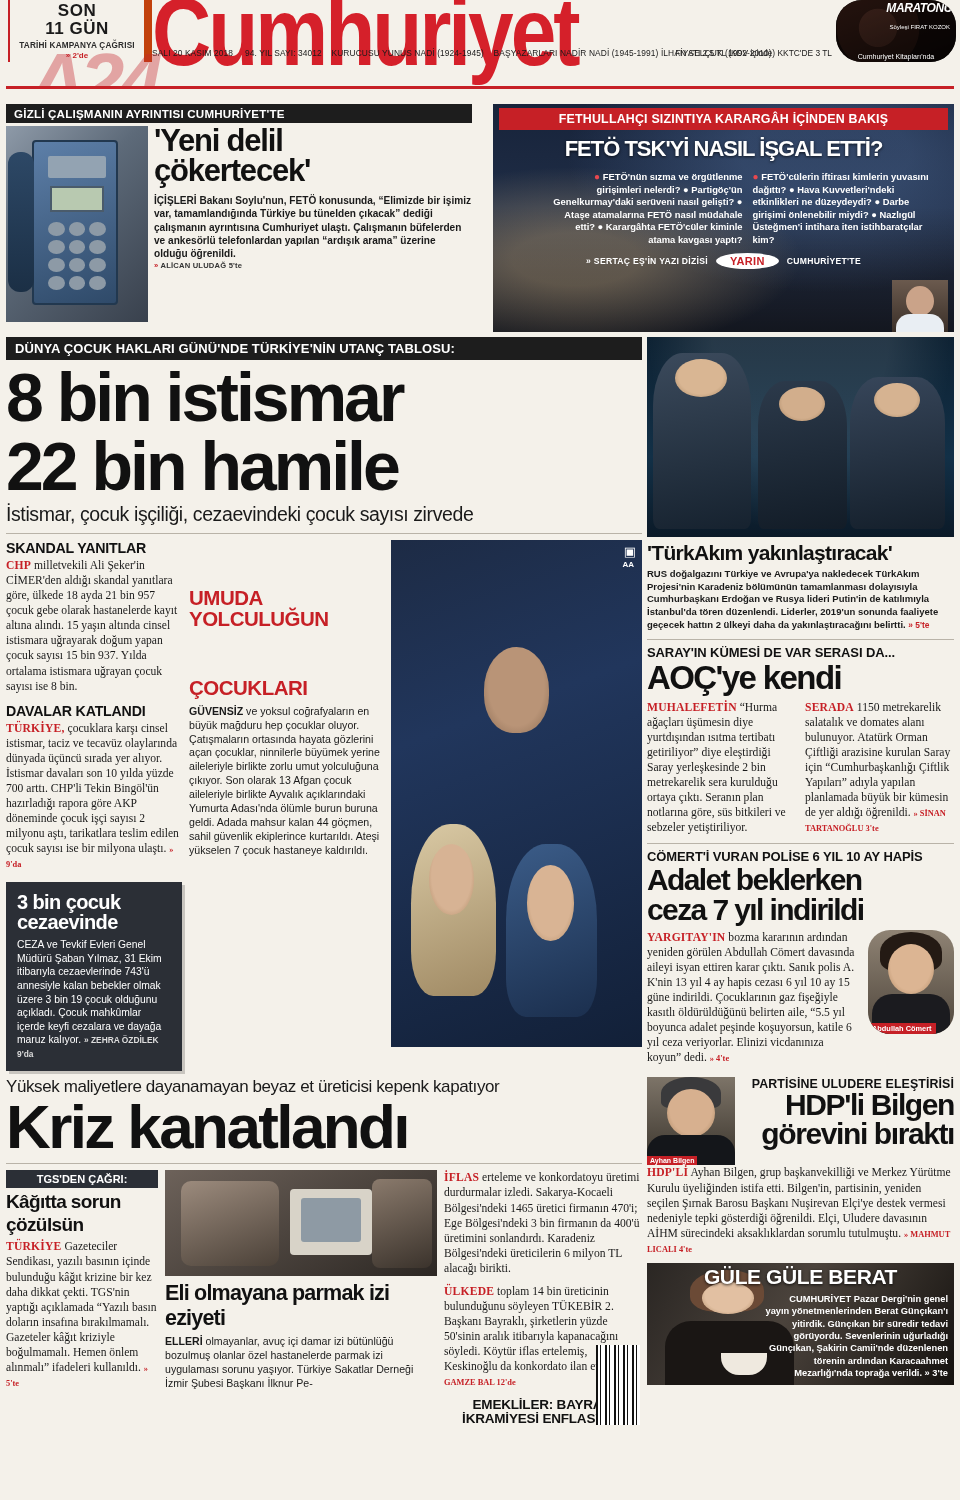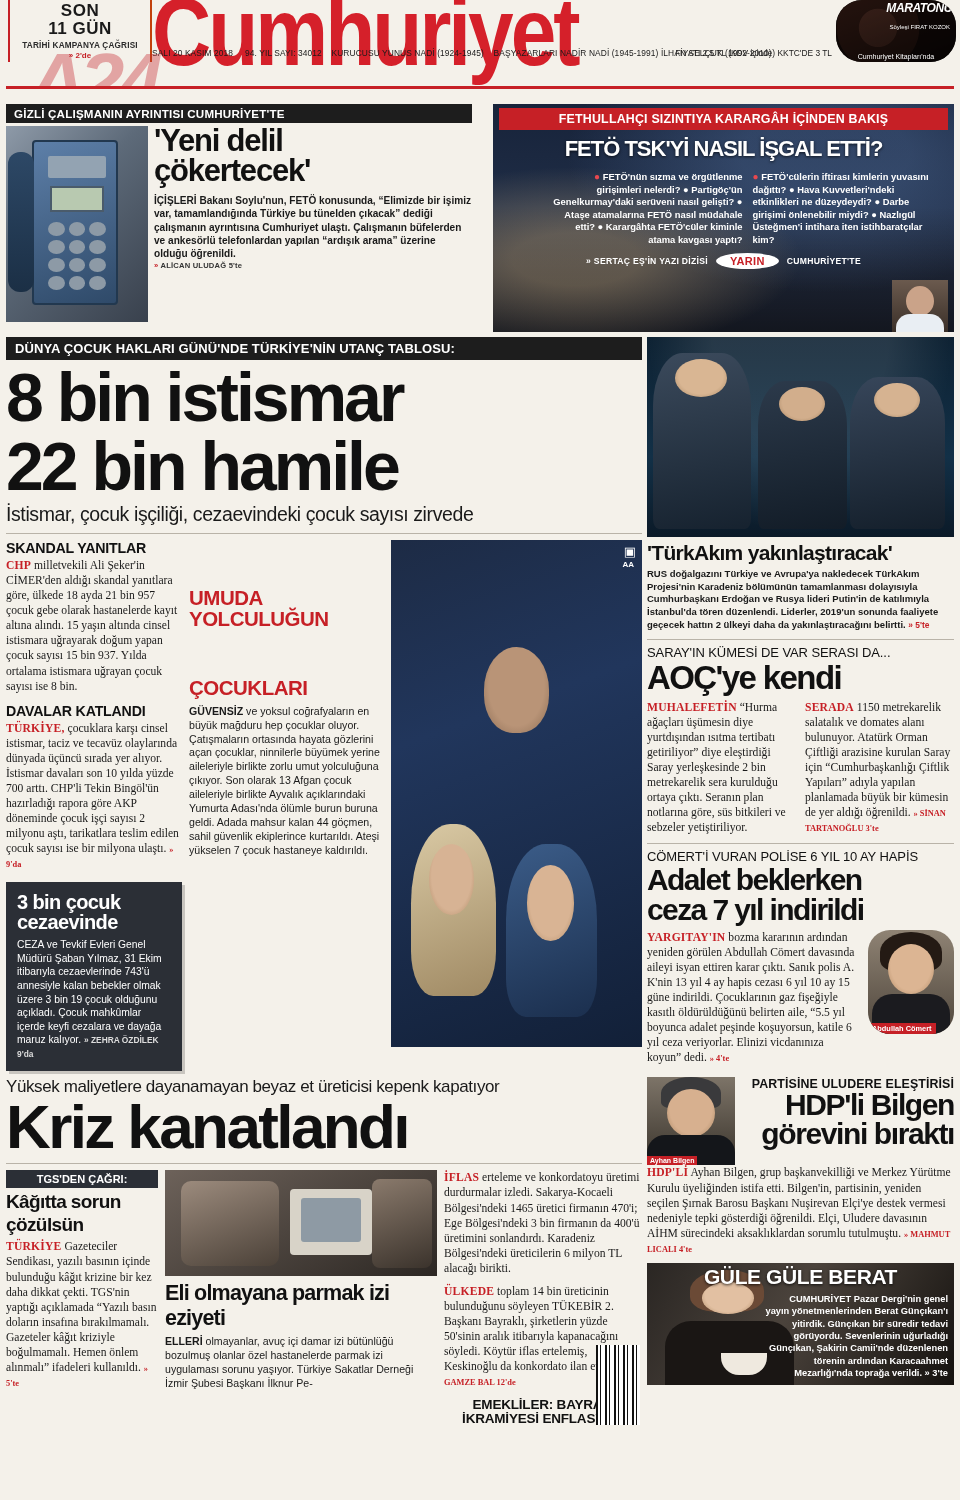--- a/index.html
+++ b/index.html
@@ -8,21 +8,21 @@
     background: #f2efe9;
     font-family: "Liberation Sans", sans-serif;
     overflow: hidden;
     position: relative;
   }
   .page { width: 960px; height: 1500px; position: relative; background: #f4f1ea; }
 
   
   .masthead { position: relative; height: 86px; background: #f4f1ea; overflow: hidden; }
   .mh-left { position: absolute; left: 8px; top: 0; width: 144px; height: 62px;
-             border-left: 2px solid #c62026; border-right: 2px solid #c2410c;
+             border-left: 2px solid #c62026; border-right: 8px solid #c2410c;
              text-align: center; padding-top: 2px; }
   .mh-son { font-weight: bold; font-size: 17px; color: #1a1a1a; letter-spacing: .5px; line-height: 1.05;}
   .mh-gun { font-weight: bold; font-size: 17px; color: #1a1a1a; letter-spacing: .5px; line-height:1.05;}
   .mh-camp { font-size: 8.2px; font-weight: bold; color: #2b2b2b; margin-top: 3px; letter-spacing: .2px;}
   .mh-page { font-size: 8px; font-weight: bold; color: #c62026; margin-top: 1px;}
   .logo { position: absolute; left: 152px; top: -16px; width: 680px; height: 74px;
           font-family: "Liberation Sans", sans-serif; font-weight: bold;
           font-size: 82px; color: #d5202a; letter-spacing: -3px;
           transform: scaleY(1.18); transform-origin: left top; white-space: nowrap;
           line-height: 1; }
@@ -162,21 +162,21 @@
   .rc-p3 { position:absolute; left:66%; top:20%; width:31%; height:76%;
       background: linear-gradient(170deg,#37465a,#141f2b); border-radius: 30% 30% 6% 6%; }
   .rc-p3h { position:absolute; left:74%; top:23%; width:15%; height:17%;
       background: radial-gradient(ellipse at 50% 45%,#d6b391 0 60%,#a0805d 100%); border-radius:50%;}
   .rc-flag { position:absolute; left:0; top:0; width:100%; height:100%;
       background: radial-gradient(ellipse at 50% 0%, rgba(255,255,255,.10) 0 40%, transparent 70%);}
 
   .rc-head { font-weight: bold; font-size: 21px; letter-spacing: -.7px; color:#111; margin-top: 5px; line-height:1.05;}
   .rc-body { font-size: 9.5px; line-height: 1.34; font-weight: bold; color:#1a1a1a; margin-top: 4px; }
   .rc-rule { height:1px; background:#b9b3a8; margin: 7px 0 5px 0;}
-  .rc-kicker { font-weight: normal; font-size: 13px; letter-spacing: -.1px; color:#111; }
+  .rc-kicker { font-weight: bold; font-size: 13px; letter-spacing: -.1px; color:#111; }
   .rc-big { font-weight: bold; font-size: 33px; line-height: .95; letter-spacing: -1.6px; color:#111; margin-top: 2px;}
   .rc-two { display:flex; gap:9px; margin-top: 7px; }
   .rc-two > div { flex: 1; }
 
   .cm-wrap { display:flex; gap: 8px; margin-top: 5px; }
   .cm-text { flex: 1; }
   .cm-photo { width: 86px; height: 104px; position: relative; overflow:hidden;
       background: linear-gradient(180deg,#8f8374,#4f463c); border-radius: 22px;}
   .cm-photo .hair { position:absolute; left:12px; top:2px; width:62px; height:40px; background:#241a14; border-radius:50% 50% 30% 30%;}
   .cm-photo .face { position:absolute; left:20px; top:14px; width:46px; height:50px;

